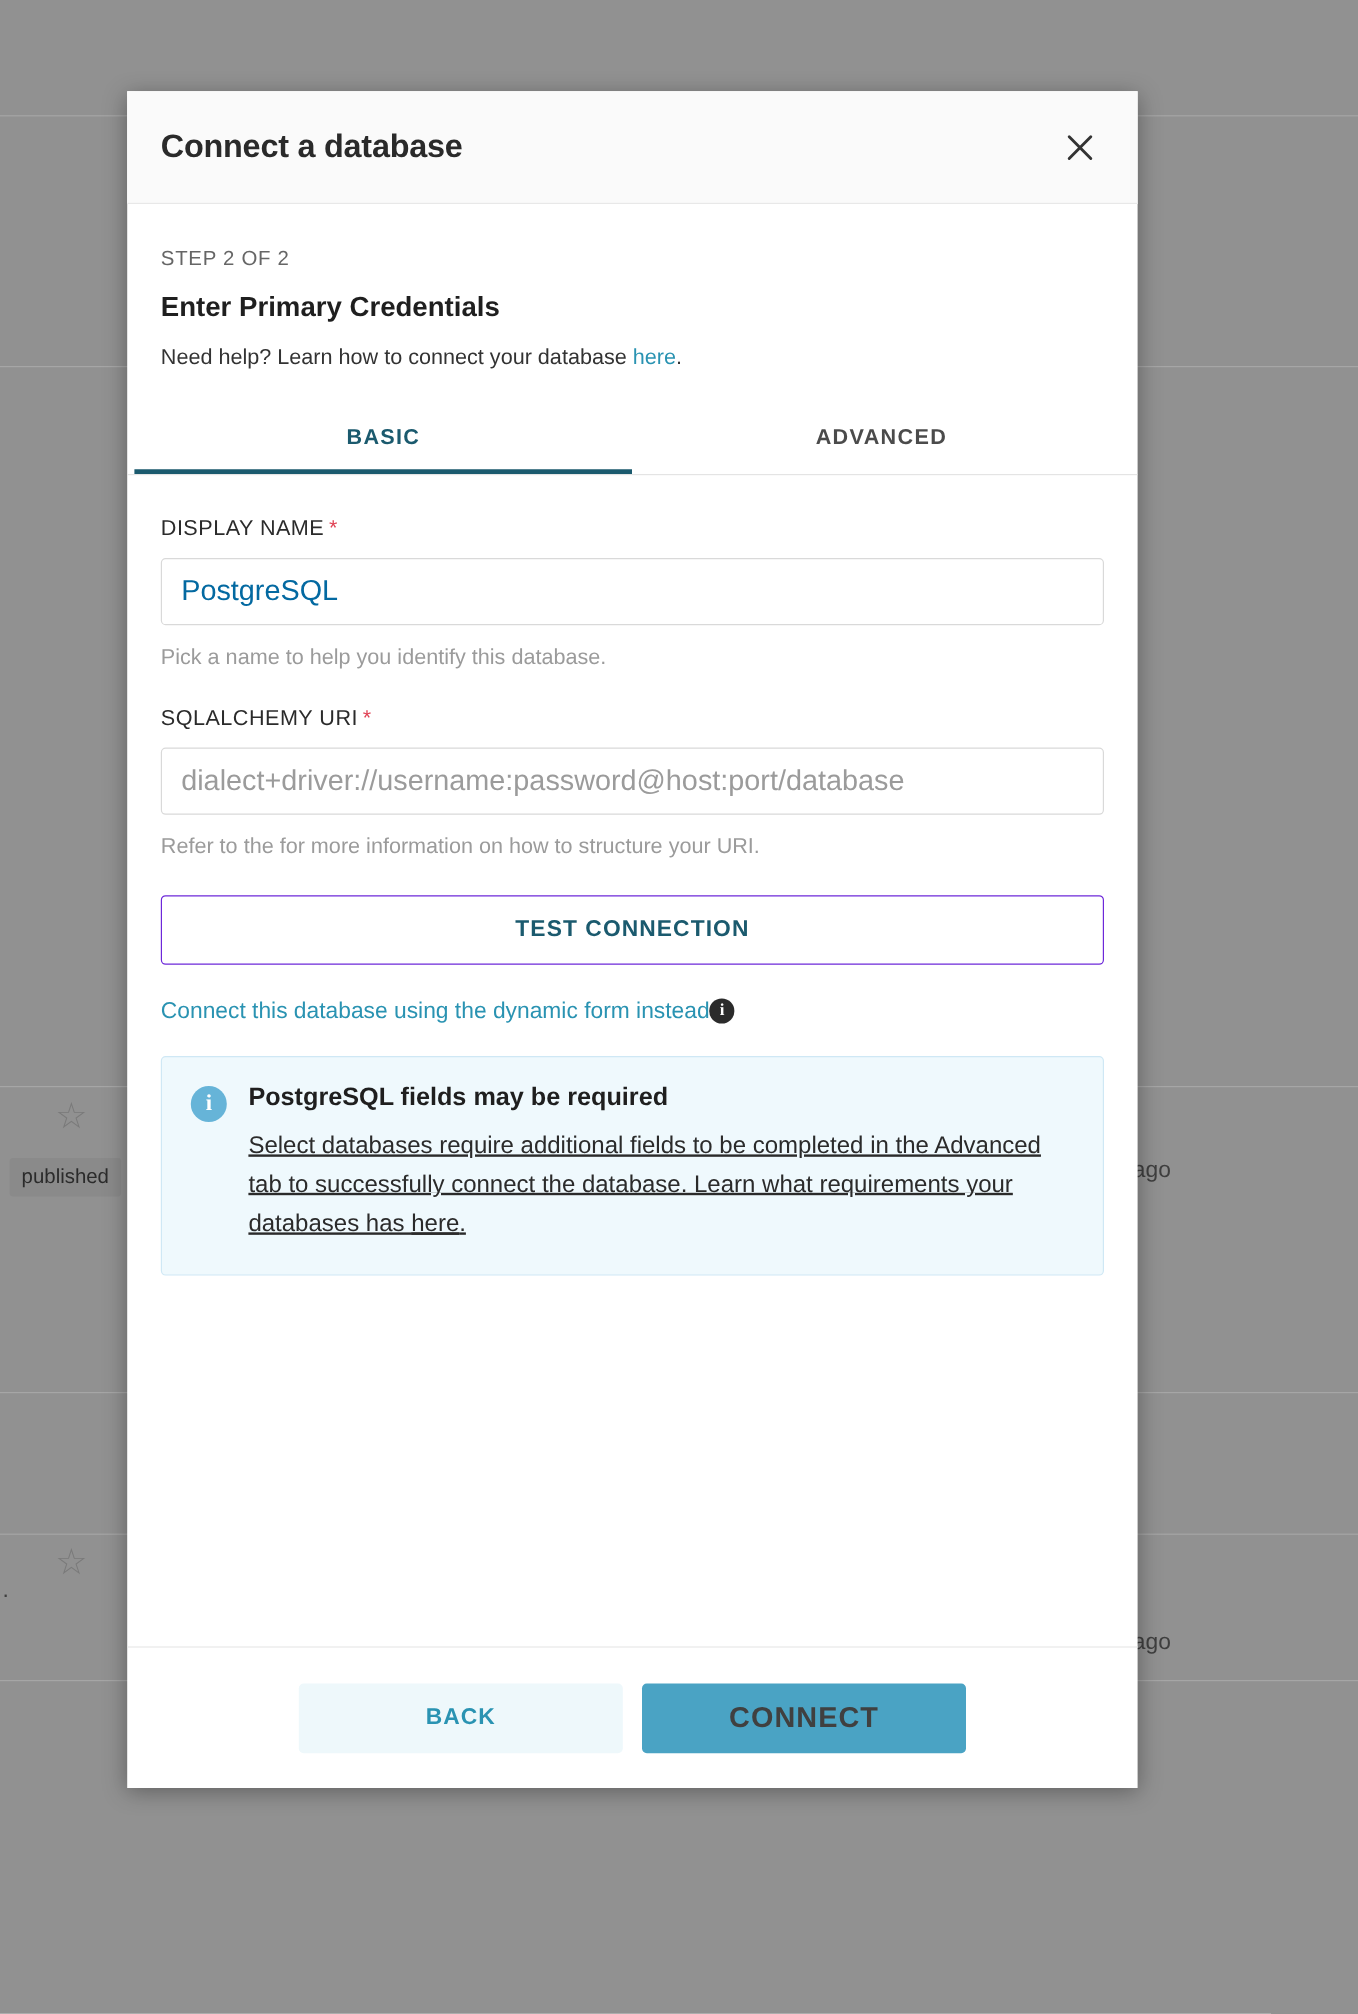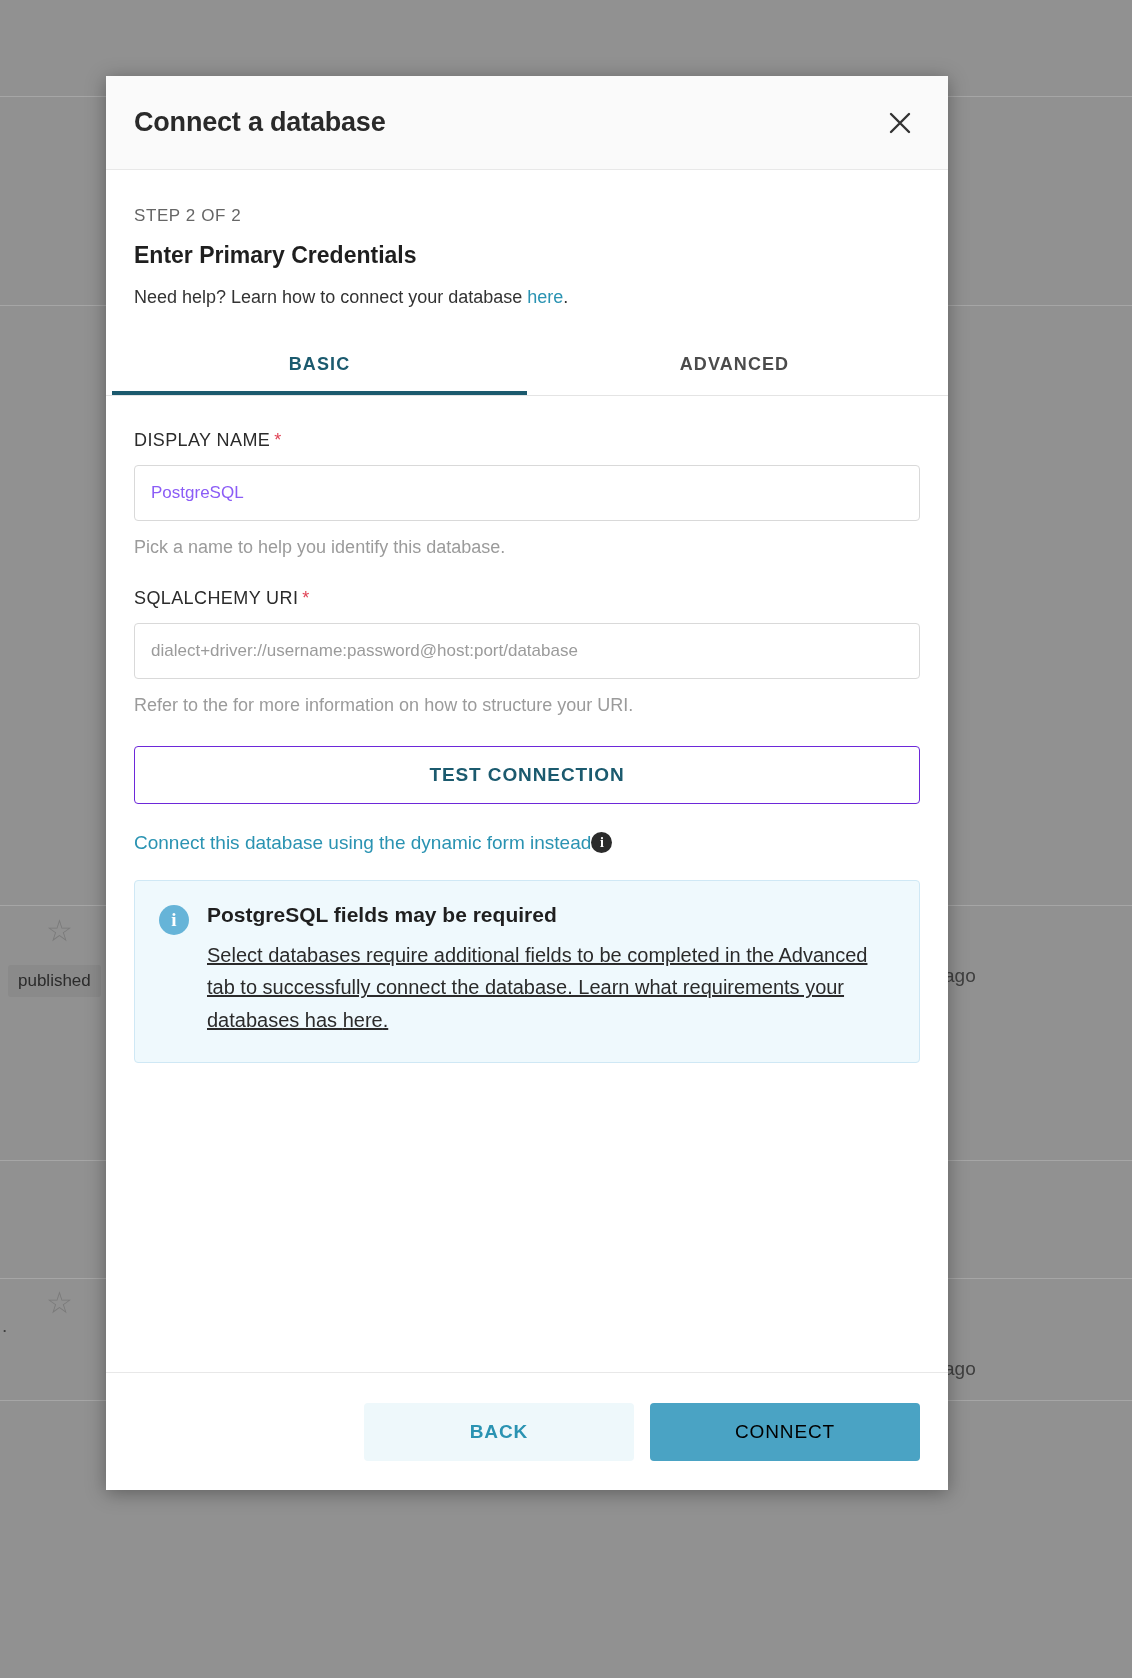--- a/index.html
+++ b/index.html
@@ -175,22 +175,22 @@
     margin-bottom: 14px;
   }
   .req { color: #e04355; margin-left: 4px; }
 
   .text-input {
     width: 100%;
     height: 56px;
     border: 1px solid #d9d9d9;
     border-radius: 4px;
     padding: 0 16px;
-    font-size: 17px;
-    color: #8b5cf6;
+    font-size: 24px;
+    color: #0369a1;
     font-family: "Liberation Sans", sans-serif;
     background: #fff;
     outline: none;
   }
   .text-input::placeholder { color: #9b9b9b; }
   .hint {
     font-size: 18px;
     color: #9b9b9b;
     margin-top: 16px;
     margin-bottom: 30px;
@@ -272,21 +272,21 @@
     color: #2b2b2b;
     text-decoration: underline;
   }
 
   .modal-footer {
     flex: none;
     height: 118px;
     border-top: 1px solid #e8e8e8;
     display: flex;
     align-items: center;
-    justify-content: flex-end;
+    justify-content: center;
     gap: 16px;
     padding: 0 28px;
   }
   .btn-back {
     min-width: 270px;
     height: 58px;
     background: #eef8fb;
     border: none;
     border-radius: 4px;
     color: #2a93b2;
@@ -295,23 +295,23 @@
     letter-spacing: 0.9px;
     cursor: pointer;
     font-family: "Liberation Sans", sans-serif;
   }
   .btn-connect {
     min-width: 270px;
     height: 58px;
     background: #4aa3c4;
     border: none;
     border-radius: 4px;
-    color: #000000;
-    font-size: 19px;
-    font-weight: normal;
+    color: #404040;
+    font-size: 24px;
+    font-weight: bold;
     letter-spacing: 0.9px;
     cursor: pointer;
     font-family: "Liberation Sans", sans-serif;
   }
 </style>
 </head>
 <body>
 
 <div class="backdrop">
   <div class="bg-row r1"></div>

